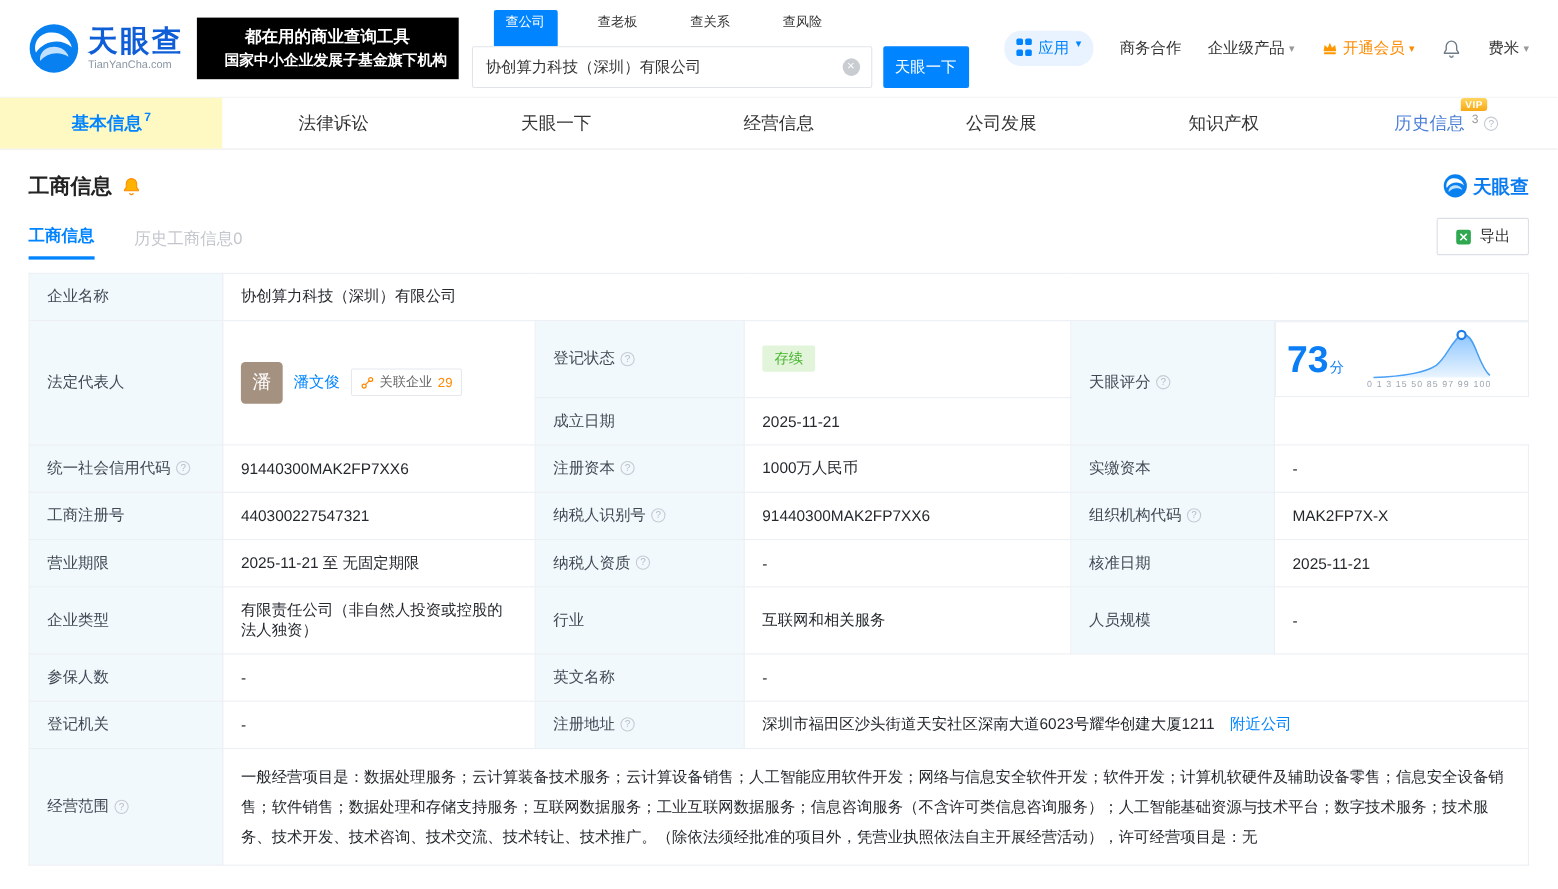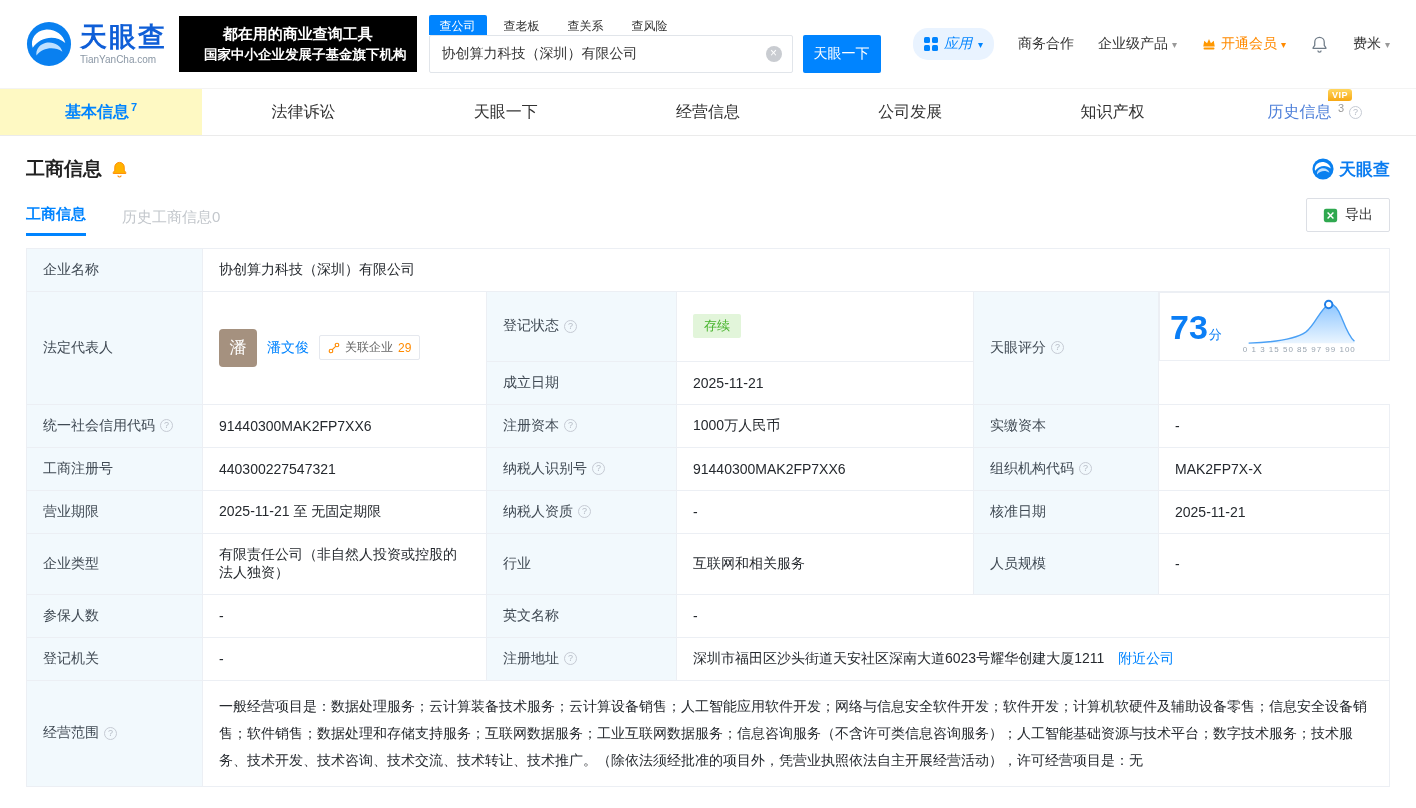--- a/index.html
+++ b/index.html
@@ -12,30 +12,30 @@
   .logo { display:flex; align-items:center; gap:8px; cursor:pointer; }
   .logo-icon svg { width:46px; height:46px; display:block; }
   .logo-cn { display:block; font-size:27px; font-weight:bold; color:#0f5ed7; letter-spacing:2px; line-height:1.05; }
   .logo-en { display:block; font-size:10px; color:#8a97a5; margin-top:2px; }
   .red-badge { margin-left:12px; background:#000000; color:#fff; padding:7px 10px; font-weight:bold; text-align:center; line-height:1.45; }
   .red-badge .l1 { font-size:15px; }
   .red-badge .l2 { font-size:13.5px;padding-left:15px; }
 
   .search-block { margin-left:12px; width:452px; }
   .search-tabs { display:flex; gap:6px; }
-  .stab { font-size:12px; padding:3px 11px 0; color:#333; cursor:pointer; }
+  .stab { font-size:12px; padding:3px 11px 13px; color:#333; cursor:pointer;margin-left:20px; }
   .stab.active { background:#0084ff; color:#fff; border-radius:2px 2px 0 0; }
   .search-row { display:flex; }
   .search-input-wrap { position:relative; flex:1; height:38px; border:1px solid #e1e5ea; border-radius:2px; background:#fff; display:flex; align-items:center; }
   .search-input { flex:1; height:100%; border:none; outline:none; padding:0 36px 0 12px; font-size:14px; color:#333; font-family:inherit; background:transparent; }
   .clear-icon { position:absolute; right:10px; width:16px; height:16px; background:#c9ccd1; color:#fff; border-radius:50%; font-size:12px; line-height:15px; text-align:center; cursor:pointer; }
   .search-btn { margin-left:10px; width:78px; height:38px; background:#0084ff; color:#fff; border:none; border-radius:2px; font-size:14px; cursor:pointer; font-family:inherit; }
 
   .top-right { margin-left:auto; display:flex; align-items:center; gap:24px; white-space:nowrap; }
-  .app-btn { display:flex; align-items:center; gap:6px; background:#e9f3ff; color:#0084ff; font-size:14px; padding:7px 11px; border-radius:15px; cursor:pointer;font-style:italic; }
+  .app-btn { display:flex; gap:6px; background:#e9f3ff; color:#0084ff; font-size:14px; padding:7px 11px; border-radius:15px; cursor:pointer; }
   .grid-icon { display:grid; grid-template-columns:6px 6px; gap:2px; }
   .grid-icon i { width:6px; height:6px; background:#0084ff; border-radius:1.5px; }
   .tr-link { display:flex; align-items:center; gap:4px; font-size:14px; color:#333; cursor:pointer; }
   .tr-link.vip { color:#ff8a00; }
   .caret { font-size:10px; color:#999; }
   .caret.blue { color:#0084ff; } .caret.orange { color:#ff8a00; }
   .bell-btn { cursor:pointer; display:flex; }
 
   
   .main-tabs { display:flex; height:48px; border-top:1px solid #f3f3f3; border-bottom:1px solid #ebebeb; }

